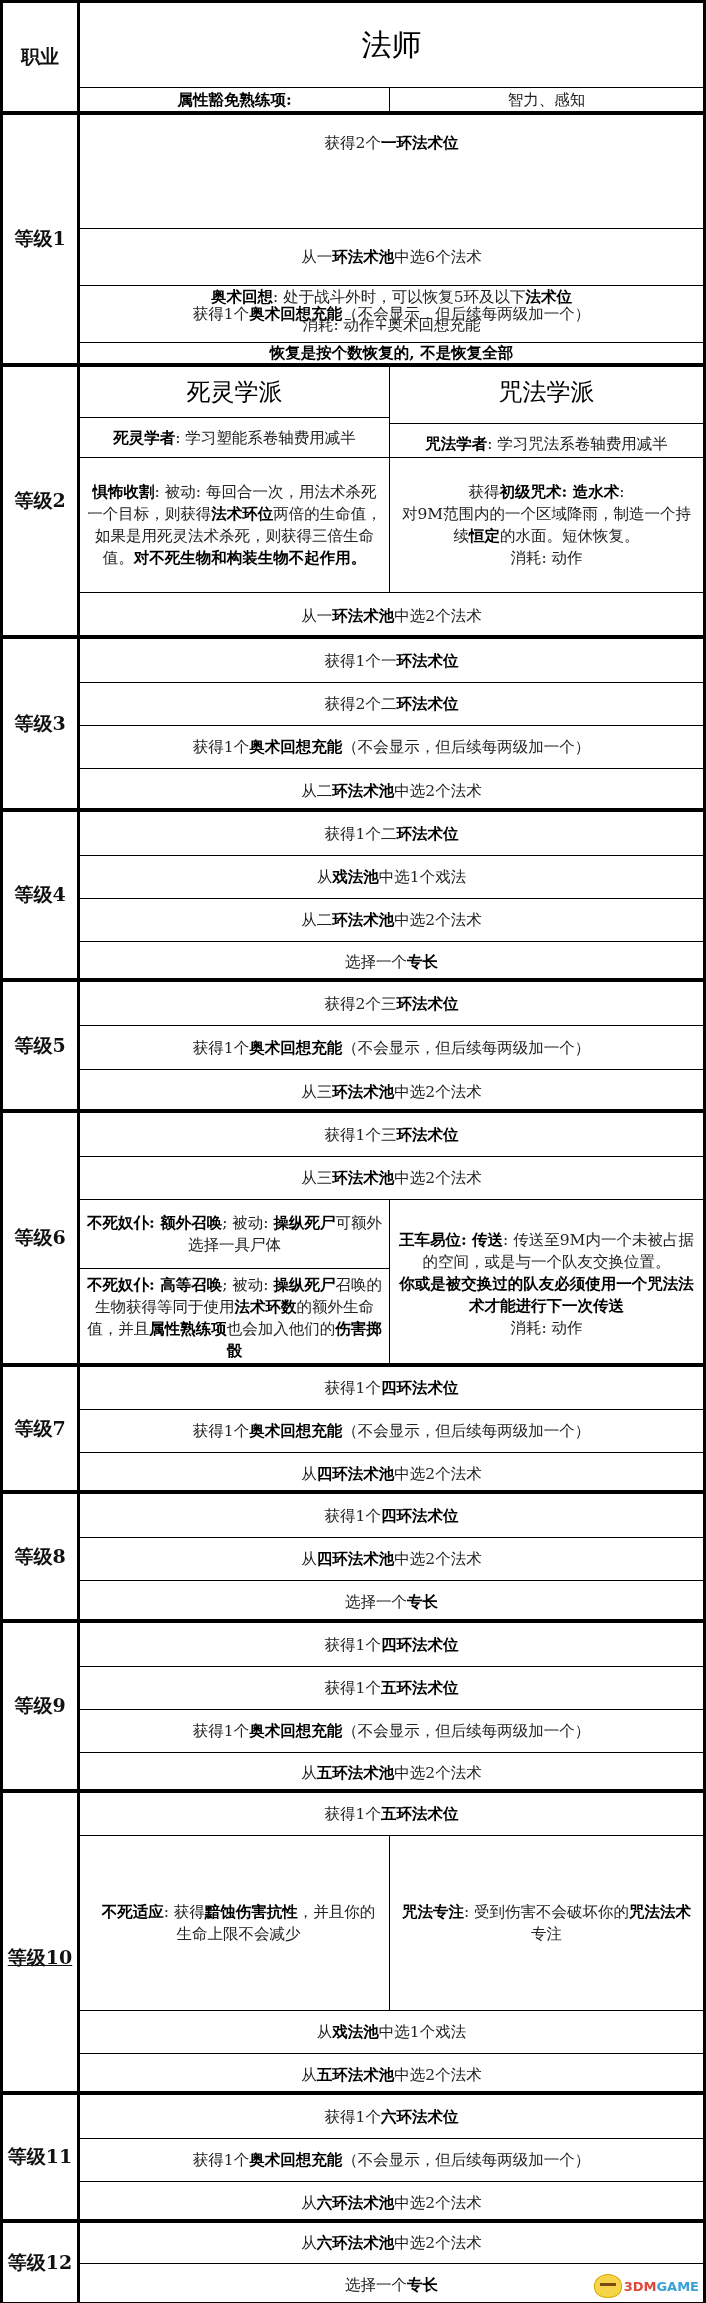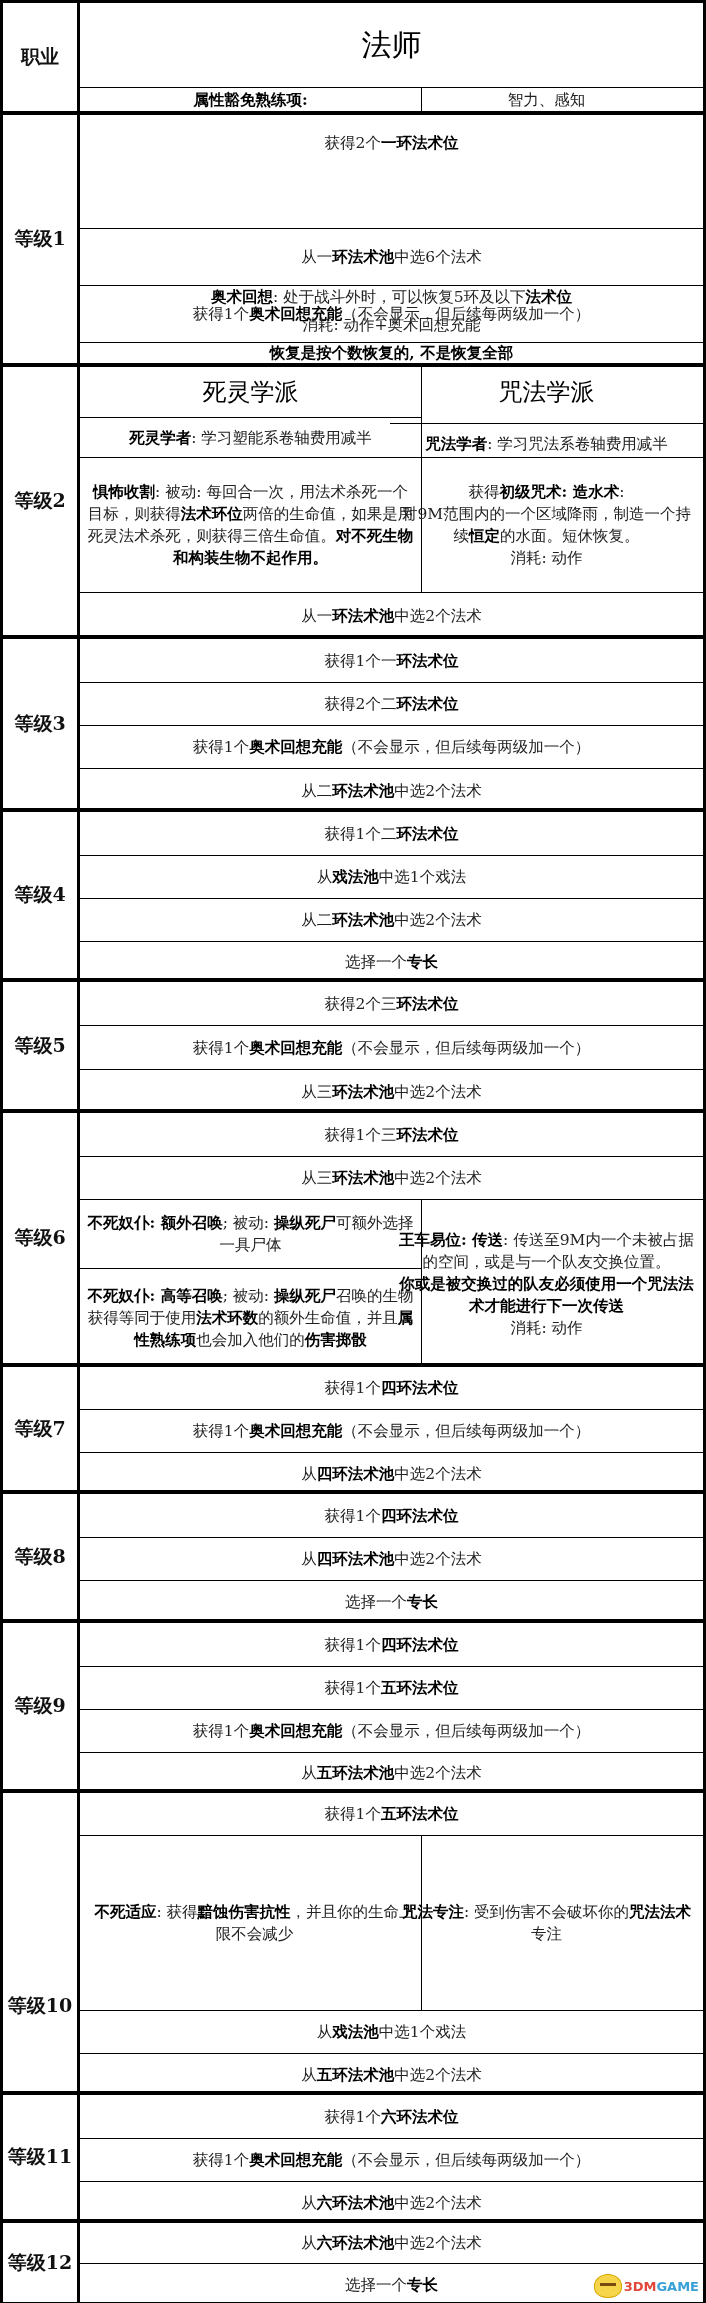--- a/index.html
+++ b/index.html
@@ -4,21 +4,21 @@
   <style>
     html, body { margin: 0; padding: 0; background: #ffffff; }
     body { width: 706px; height: 2303px; overflow: hidden; font-family: "DejaVu Serif", "Liberation Serif", serif; color: #111; }
     .sheet { position: relative; width: 700px; height: 2299px; border: 3px solid #000; box-sizing: content-box; }
     .row { position: absolute; left: 0; width: 700px; box-sizing: border-box; }
     .row.sep { border-top: 4px solid #000; }
     .lvl { position: absolute; left: 0; top: 0; bottom: 0; width: 77px; border-right: 3px solid #000; display: flex; align-items: center; justify-content: center; font-size: 19px; font-weight: bold; box-sizing: border-box; }
     .right { position: absolute; left: 77px; right: 0; top: 0; bottom: 0; }
     .cell { position: absolute; left: 0; right: 0; display: flex; align-items: center; justify-content: center; text-align: center; font-size: 15.5px; line-height: 22px; box-sizing: border-box; padding: 0 6px; color: #222; }
     .cell.bt { border-top: 1.5px solid #000; }
-    .half-l { right: auto; width: 342px; border-right: 1.5px solid #000; }
+    .half-l { right: auto; width: 310px; border-right: 1.5px solid #000; }
     .half-r { left: 310px; right: 0; }
     b { color: #000; font-weight: bold; }
     .title { font-size: 30px; color: #000; }
     .school-title { font-size: 24px; color: #000; }
     .wm { position: absolute; right: 4px; bottom: 4px; display: flex; align-items: center; font-family: "DejaVu Sans", sans-serif; font-weight: bold; font-size: 13px; }
     .wm .chick { width: 26px; height: 22px; border-radius: 50% 50% 45% 45%; background: #f7d54a; border: 1px solid #d8a800; margin-right: 2px; position: relative; }
     .wm .chick::after { content: ""; position: absolute; left: 5px; right: 5px; top: 8px; height: 3px; background: #7a4a10; }
     .wm .d3 { color: #e0473a; }
     .wm .game { color: #3aa0d8; }
   </style>
@@ -212,21 +212,21 @@
       <div class="cell bt" style="top:86px;height:43px;">
           <span><span>获得1个</span><b>奥术回想充能</b><span>（不会显示，但后续每两级加一个）</span></span>
         </div>
       <div class="cell bt" style="top:129px;height:41px;">
           <span><span>从</span><b>五环法术池</b><span>中选2个法术</span></span>
         </div>
     </div>
   </div>
 
   <div class="row sep" style="top:1786px;height:302px;">
-    <div class="lvl" style="align-items:flex-end;padding-bottom:72px;">等级10</div>
+    <div class="lvl" style="align-items:flex-end;padding-bottom:120px;text-decoration:underline;">等级10</div>
     <div class="right">
       <div class="cell" style="top:0;height:42px;">
           <span><span>获得1个</span><b>五环法术位</b></span>
         </div>
       <div class="cell bt half-l" style="top:42px;height:175px;padding-left:14px;">
           <span><b>不死适应</b><span>: 获得</span><b>黯蚀伤害抗性</b><span>，并且你的生命上限不会减少</span></span>
         </div>
       <div class="cell bt half-r" style="top:42px;height:175px;">
           <span><b>咒法专注</b><span>: 受到伤害不会破坏你的</span><b>咒法法术</b><span>专注</span></span>
         </div>

